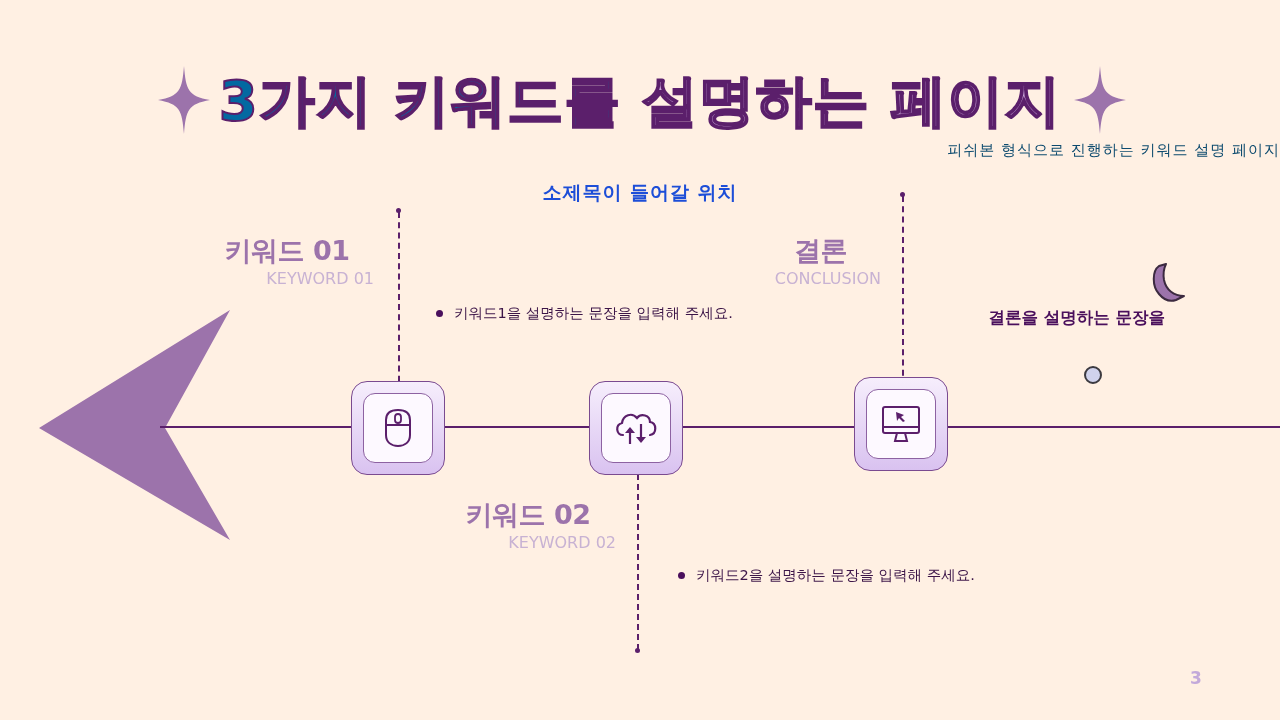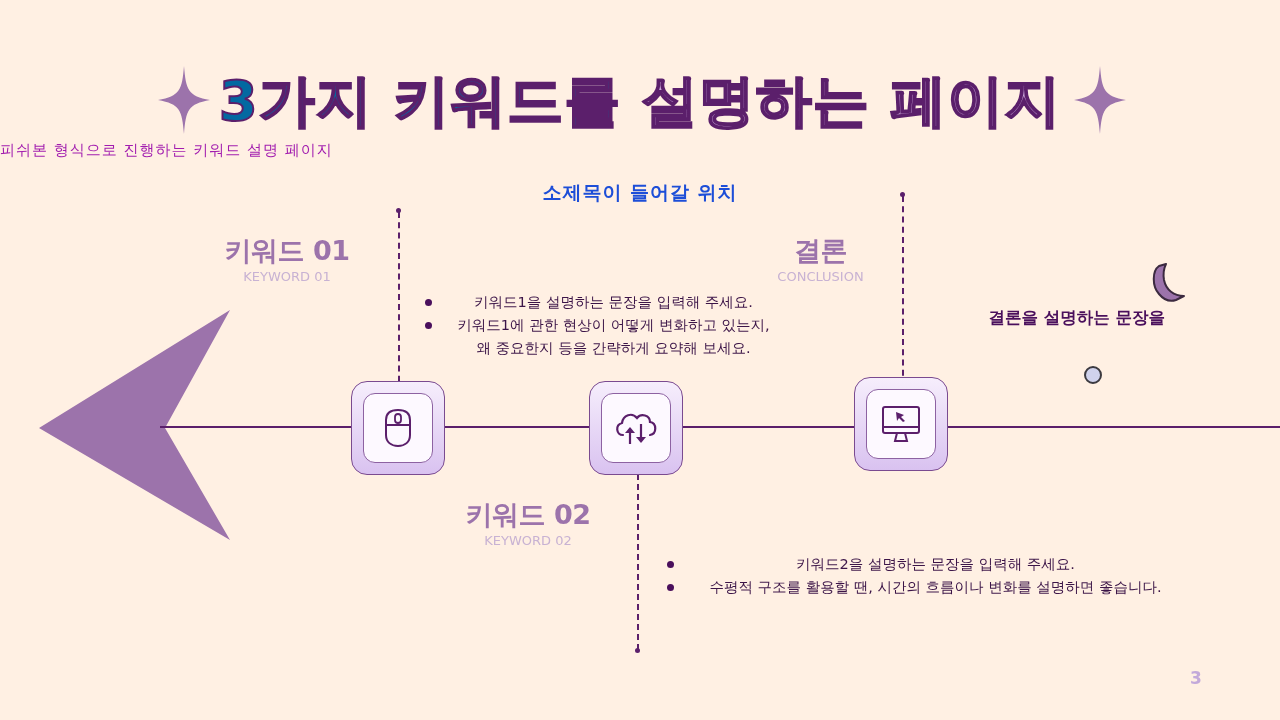--- a/index.html
+++ b/index.html
@@ -10,30 +10,30 @@
   }
   .abs { position:absolute; }
   .title {
     left:0; width:1280px; top:66px; text-align:center;
     font-family:"DejaVu Sans", sans-serif; font-weight:900;
     font-size:56px; letter-spacing:1px; line-height:70px;
   }
   .title .p1 { color:#0369a1; -webkit-text-stroke:2px #5b1f6b; }
   .title .p2 { color:#c9a6d8;margin-top:36px; -webkit-text-stroke:2px #5b1f6b; }
   .subtitle {
-    left:0; width:1280px; top:141px; text-align:left;
-    font-size:15px; color:#a21caf; letter-spacing:1px;
+    left:0; width:1280px; top:141px; text-align:right;
+    font-size:15px; color:#0c4a6e; letter-spacing:1px;
   }
   .subhead {
     left:0; width:1280px; top:180px; text-align:center;
     font-size:19px; font-weight:bold; color:#1d4ed8; letter-spacing:1px;
   }
   .kw-title { font-size:27px; font-weight:900; color:#9c73ab; text-align:center; letter-spacing:-0.5px;}
-  .kw-sub { font-size:13px; color:#c8b2d3; text-align:center; }
-  .bullets { margin:5px; padding:0; list-style:none; font-size:14.5px; color:#3c1548; line-height:23px;text-align:center; }
+  .kw-sub { font-size:16px; color:#c8b2d3; text-align:right; }
+  .bullets { margin:16px; padding:0; list-style:none; font-size:14.5px; color:#3c1548; line-height:23px; }
   .bullets li { position:relative; padding-left:19px; }
   .bullets li::before {
     content:""; position:absolute; left:1px; top:8px; width:7px; height:7px;
     border-radius:50%; background:#4a0f5c;
   }
   .concl-text { font-size:16.5px; color:#4a0f5c; line-height:28px; font-weight:bold;}
   .timeline { left:160px; top:426px; width:1120px; height:2px; background:#5b1f6b; }
   .vline { width:0; border-left:2px dashed #5b1f6b; }
   .dot { width:5px; height:5px; border-radius:50%; background:#5b1f6b; }
   .icon-box {
@@ -115,30 +115,28 @@
     </svg>
   </div>
 </div>
 
 <div class="abs" style="left:200px;top:233px;width:174px;">
   <div class="kw-title">키워드 01</div>
   <div class="kw-sub">KEYWORD 01</div>
 </div>
 <ul class="abs bullets" style="left:419px;top:286px;width:360px;">
   <li>키워드1을 설명하는 문장을 입력해 주세요.</li>
-  <li><span>키워드1에 관한 현상이 어떻게 변화하고 있는지,</span><br><span>왜 중요한지 등을 간략하게 요약해 보세요.</span></li>
 </ul>
 
 <div class="abs" style="left:440px;top:497px;width:176px;">
   <div class="kw-title">키워드 02</div>
   <div class="kw-sub">KEYWORD 02</div>
 </div>
 <ul class="abs bullets" style="left:661px;top:548px;width:520px;">
   <li>키워드2을 설명하는 문장을 입력해 주세요.</li>
-  <li>수평적 구조를 활용할 땐, 시간의 흐름이나 변화를 설명하면 좋습니다.</li>
 </ul>
 
 <div class="abs" style="left:760px;top:233px;width:121px;">
   <div class="kw-title">결론</div>
   <div class="kw-sub">CONCLUSION</div>
 </div>
 <div class="abs concl-text" style="left:925px;top:304px;width:240px;text-align:right;">
   <div>결론을 설명하는 문장을</div>
 </div>
 

